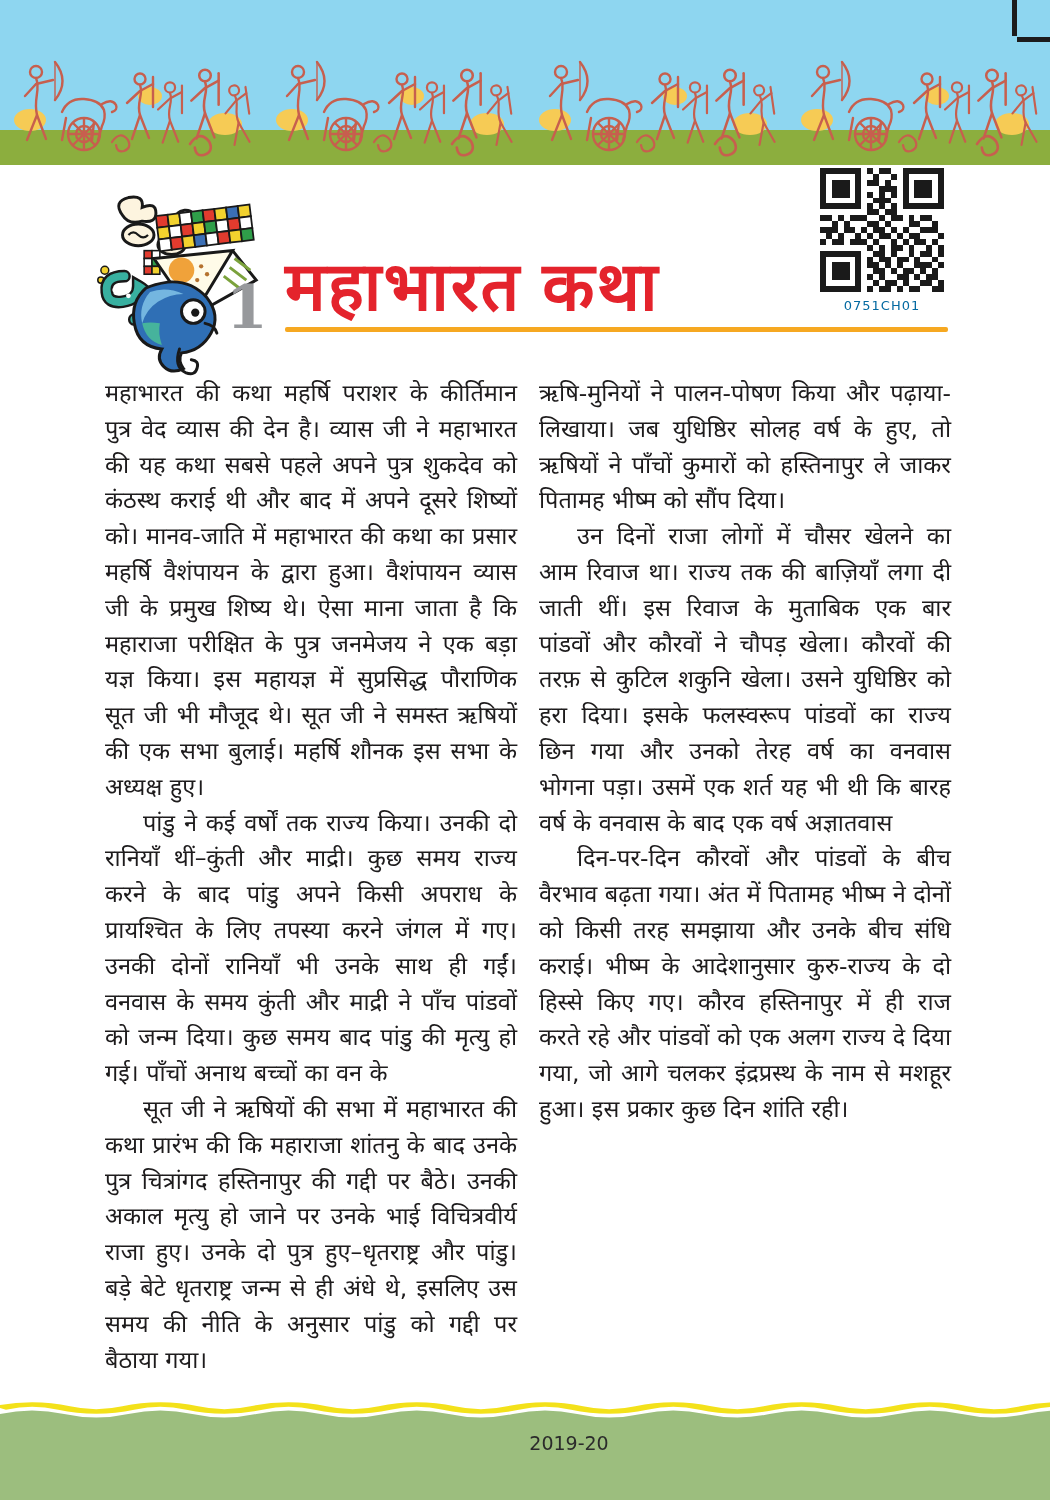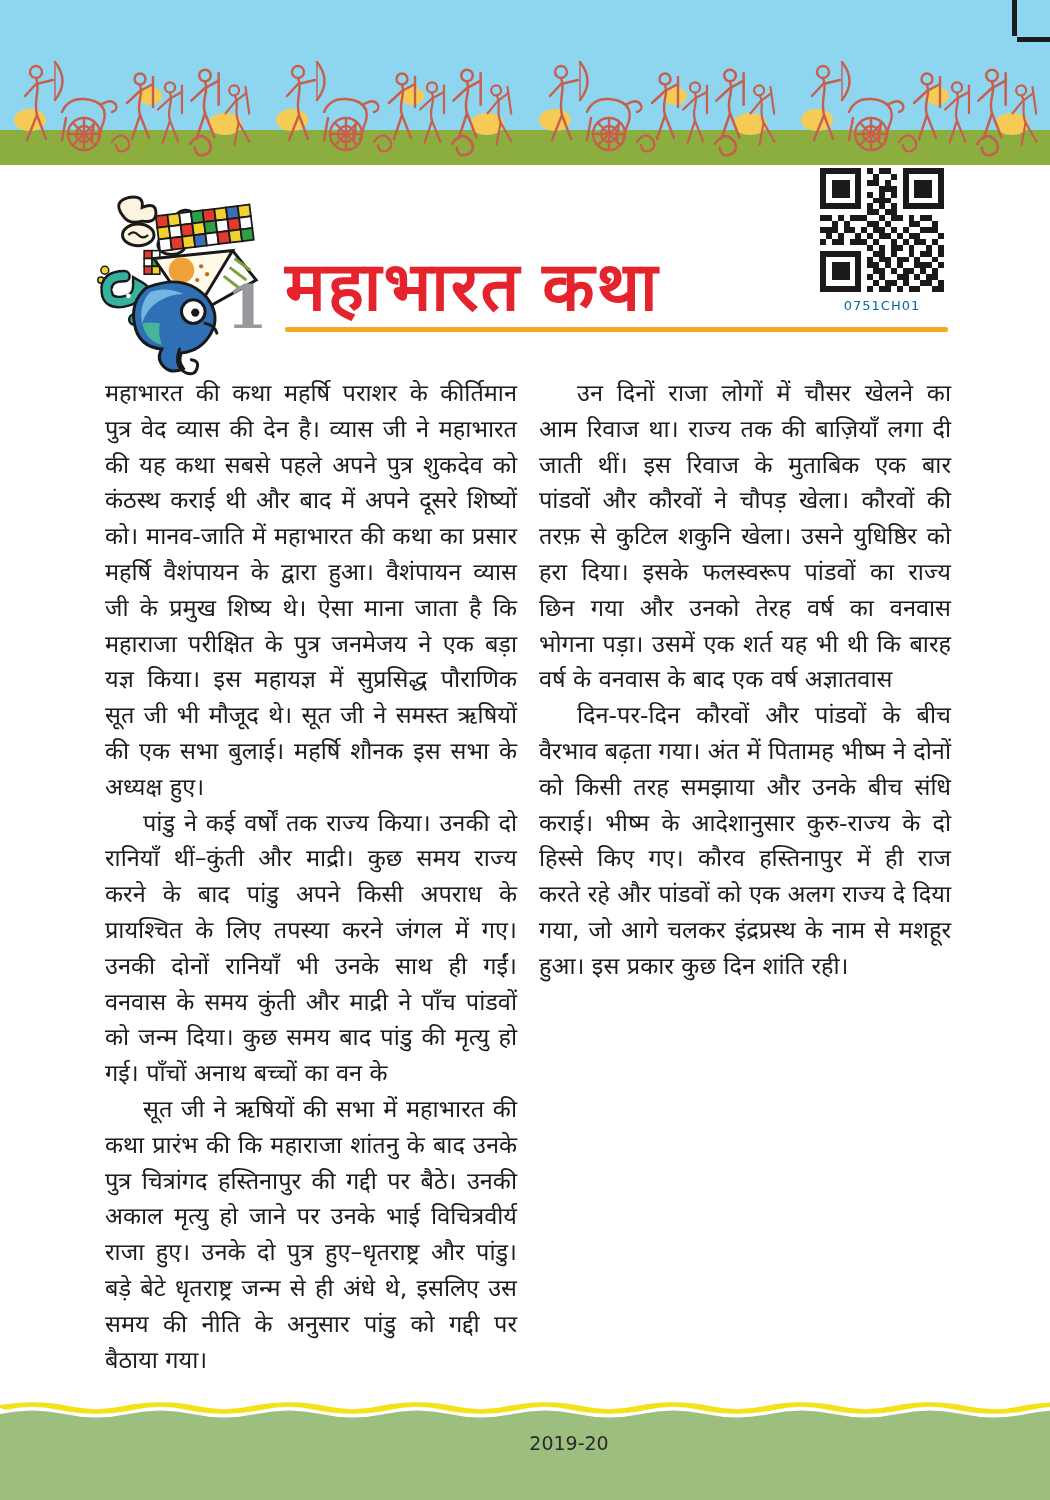--- a/index.html
+++ b/index.html
@@ -416,20 +416,21 @@
     </div>
   </div>
 
   <div class="text-columns">
     <div class="column">
         <p class="para">महाभारत की कथा महर्षि पराशर के कीर्तिमान पुत्र वेद व्यास की देन है। व्यास जी ने महाभारत की यह कथा सबसे पहले अपने पुत्र शुकदेव को कंठस्थ कराई थी और बाद में अपने दूसरे शिष्यों को। मानव-जाति में महाभारत की कथा का प्रसार महर्षि वैशंपायन के द्वारा हुआ। वैशंपायन व्यास जी के प्रमुख शिष्य थे। ऐसा माना जाता है कि महाराजा परीक्षित के पुत्र जनमेजय ने एक बड़ा यज्ञ किया। इस महायज्ञ में सुप्रसिद्ध पौराणिक सूत जी भी मौजूद थे। सूत जी ने समस्त ऋषियों की एक सभा बुलाई। महर्षि शौनक इस सभा के अध्यक्ष हुए।</p>
         <p class="para indent">पांडु ने कई वर्षों तक राज्य किया। उनकी दो रानियाँ थीं–कुंती और माद्री। कुछ समय राज्य करने के बाद पांडु अपने किसी अपराध के प्रायश्चित के लिए तपस्या करने जंगल में गए। उनकी दोनों रानियाँ भी उनके साथ ही गईं। वनवास के समय कुंती और माद्री ने पाँच पांडवों को जन्म दिया। कुछ समय बाद पांडु की मृत्यु हो गई। पाँचों अनाथ बच्चों का वन के</p>
         <p class="para indent">सूत जी ने ऋषियों की सभा में महाभारत की कथा प्रारंभ की कि महाराजा शांतनु के बाद उनके पुत्र चित्रांगद हस्तिनापुर की गद्दी पर बैठे। उनकी अकाल मृत्यु हो जाने पर उनके भाई विचित्रवीर्य राजा हुए। उनके दो पुत्र हुए–धृतराष्ट्र और पांडु। बड़े बेटे धृतराष्ट्र जन्म से ही अंधे थे, इसलिए उस समय की नीति के अनुसार पांडु को गद्दी पर बैठाया गया।</p>
       </div>
     <div class="column">
+        <p class="para">ऋषि-मुनियों ने पालन-पोषण किया और पढ़ाया-लिखाया। जब युधिष्ठिर सोलह वर्ष के हुए, तो ऋषियों ने पाँचों कुमारों को हस्तिनापुर ले जाकर पितामह भीष्म को सौंप दिया।</p>
         <p class="para indent">उन दिनों राजा लोगों में चौसर खेलने का आम रिवाज था। राज्य तक की बाज़ियाँ लगा दी जाती थीं। इस रिवाज के मुताबिक एक बार पांडवों और कौरवों ने चौपड़ खेला। कौरवों की तरफ़ से कुटिल शकुनि खेला। उसने युधिष्ठिर को हरा दिया। इसके फलस्वरूप पांडवों का राज्य छिन गया और उनको तेरह वर्ष का वनवास भोगना पड़ा। उसमें एक शर्त यह भी थी कि बारह वर्ष के वनवास के बाद एक वर्ष अज्ञातवास</p>
         <p class="para indent">दिन-पर-दिन कौरवों और पांडवों के बीच वैरभाव बढ़ता गया। अंत में पितामह भीष्म ने दोनों को किसी तरह समझाया और उनके बीच संधि कराई। भीष्म के आदेशानुसार कुरु-राज्य के दो हिस्से किए गए। कौरव हस्तिनापुर में ही राज करते रहे और पांडवों को एक अलग राज्य दे दिया गया, जो आगे चलकर इंद्रप्रस्थ के नाम से मशहूर हुआ। इस प्रकार कुछ दिन शांति रही।</p>
       </div>
   </div>
 
   <svg class="footer-wave" viewBox="0 0 262 24" preserveAspectRatio="none" xmlns="http://www.w3.org/2000/svg">
     <path d="M0,16 q8,-7 16,0 t16,0 t16,0 t16,0 t16,0 t16,0 t16,0 t16,0 t16,0 t16,0 t16,0 t16,0 t16,0 t16,0 t16,0 t16,0 t16,0 L262,24 L0,24 Z" style="fill:var(--footer-green)"></path>
     <path d="M0,10 q8,-7 16,0 t16,0 t16,0 t16,0 t16,0 t16,0 t16,0 t16,0 t16,0 t16,0 t16,0 t16,0 t16,0 t16,0 t16,0 t16,0 t16,0" fill="none" style="stroke:var(--footer-wave-yellow)" stroke-width="4.5"></path>
   </svg>
   <div class="footer-band"></div>

